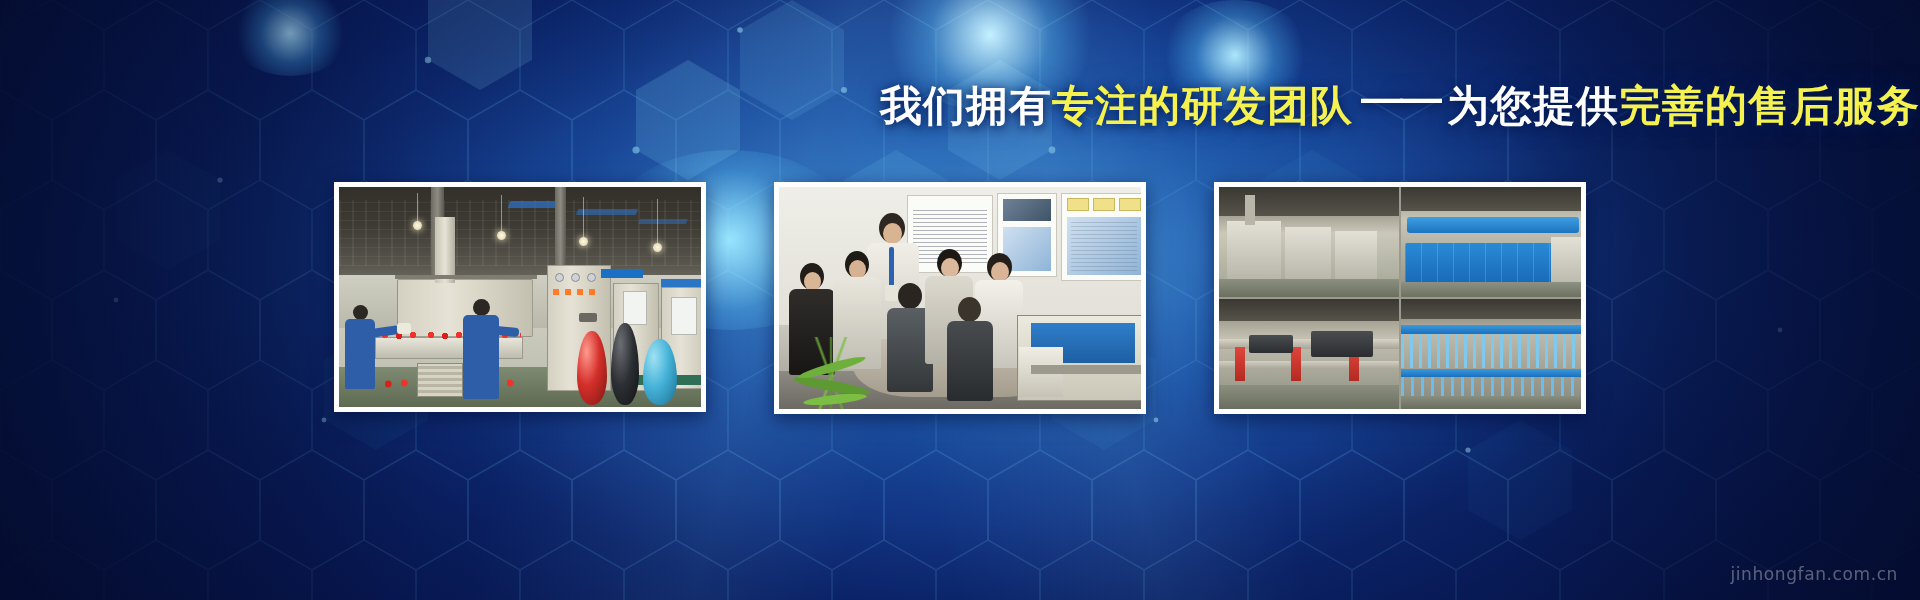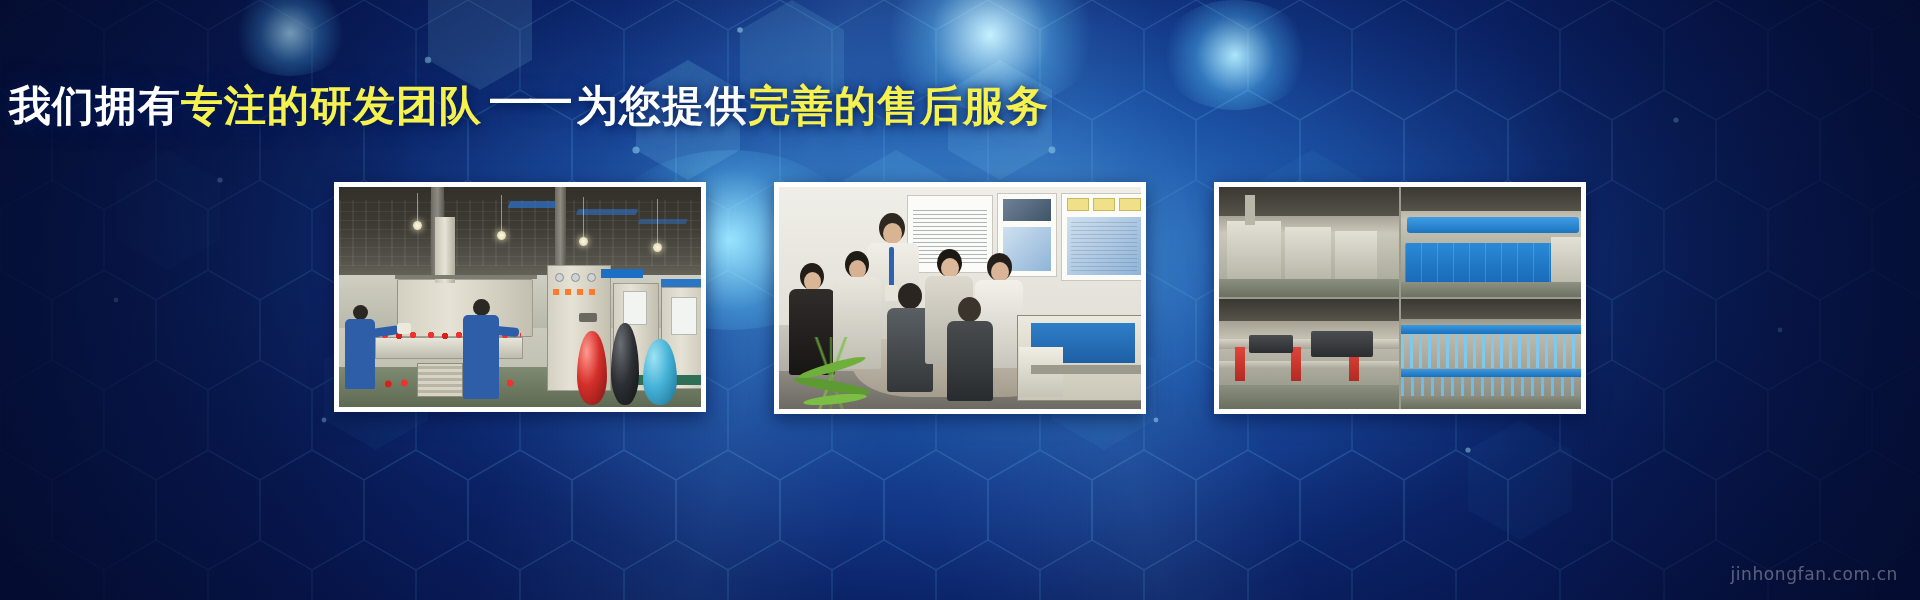--- a/index.html
+++ b/index.html
@@ -39,21 +39,21 @@
     pointer-events:none;
   }
 
   
   .glow { position:absolute; border-radius:50%; pointer-events:none; mix-blend-mode:screen; }
 
   
   #headline {
     position:absolute;
     top:80px; left:0; width:1920px;
-    text-align:left;
+    text-align:right;
     font-size:42px;
     line-height:52px;
     font-weight:bold;
     letter-spacing:1px;
     white-space:nowrap;
     z-index:7;
     text-shadow:0 2px 10px rgba(0,20,70,0.85), 0 0 22px rgba(10,40,120,0.6);
     padding-left:9px;
   }
   #headline .w { color:#ffffff; }

